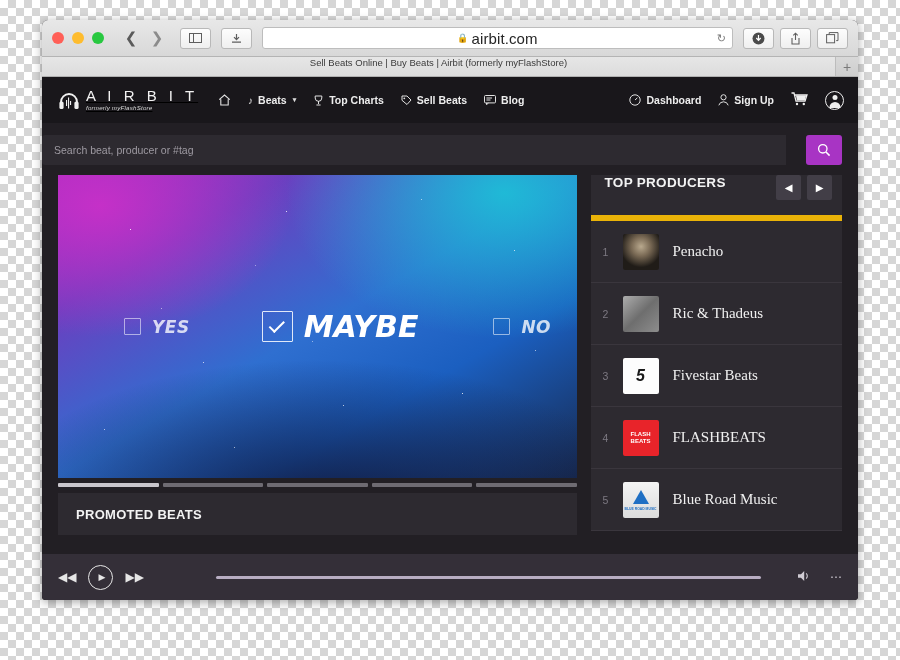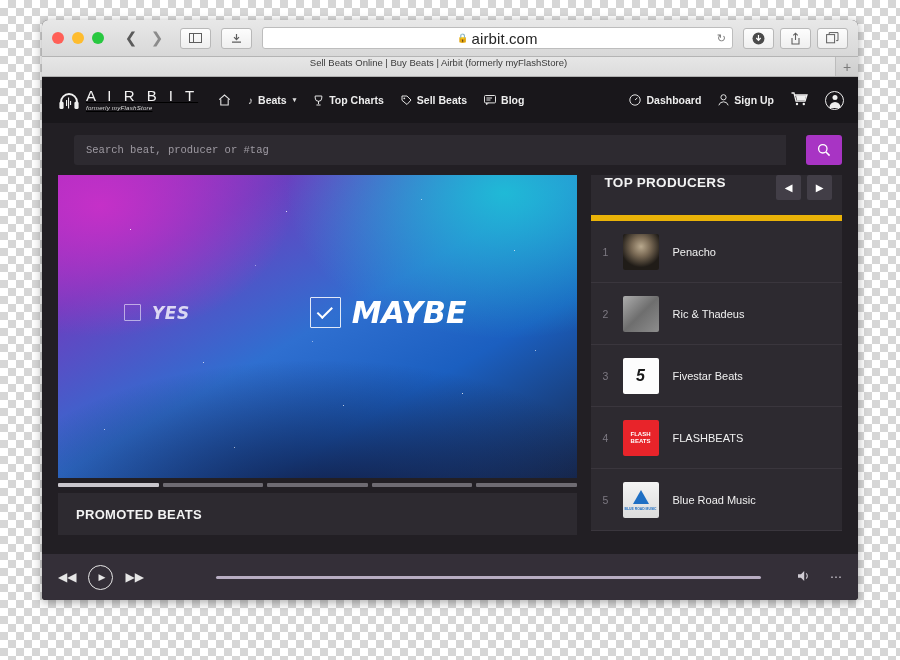--- a/index.html
+++ b/index.html
@@ -138,21 +138,21 @@
     transform: translateX(-50%);
     width: 5px; height: 5px; border-radius: 50%; background: #efefef;
   }
   .avatar-icon::before {
     content: ""; position: absolute; left: 50%; bottom: 0.5px;
     transform: translateX(-50%);
     width: 11px; height: 6px; border-radius: 6px 6px 0 0; background: #efefef;
   }
 
   
-  .searchrow { padding: 12px 16px 10px 32px; display: flex; gap: 16px; font-family: Liberation Mono, monospace; }
+  .searchrow { padding: 12px 16px 10px 0; display: flex; gap: 16px; }
   .searchbox {
     flex: 1; height: 30px;
     background: #2d2a30;
     border-radius: 3px 0 0 3px;
     display: flex; align-items: center;
     padding: 0 12px;
   }
   .searchbox .ph { font-size: 10.5px; color: #9e9aa2; }
   .searchbtn {
     width: 36px; height: 30px;
@@ -187,22 +187,22 @@
       radial-gradient(1px 1px at 34% 90%, rgba(255,255,255,.6) 50%, transparent 51%),
       radial-gradient(1px 1px at 55% 76%, rgba(255,255,255,.7) 50%, transparent 51%),
       radial-gradient(1px 1px at 70% 8%, rgba(255,255,255,.6) 50%, transparent 51%),
       radial-gradient(1px 1px at 20% 44%, rgba(255,255,255,.55) 50%, transparent 51%),
       radial-gradient(1px 1px at 49% 55%, rgba(255,255,255,.5) 50%, transparent 51%),
       radial-gradient(1px 1px at 92% 58%, rgba(255,255,255,.6) 50%, transparent 51%),
       radial-gradient(1px 1px at 5% 33%, rgba(255,255,255,.5) 50%, transparent 51%),
       radial-gradient(1px 1px at 38% 30%, rgba(255,255,255,.45) 50%, transparent 51%);
   }
   .hero-options {
-    position: absolute; left: 0; right: 0; top: 120px;
-    display: flex; align-items: center; gap: 48px;
+    position: absolute; left: 0; right: 0; top: 134px;
+    display: flex; align-items: center;
   }
   .opt { display: flex; align-items: center; gap: 11px; }
   .opt.yes { margin-left: 66px; }
   .opt.maybe { margin-left: 72px; }
   .opt.no { margin-left: 75px; }
   .box {
     width: 17px; height: 17px;
     border: 1.5px solid rgba(255,255,255,.55);
     border-radius: 1px;
   }
@@ -266,21 +266,21 @@
     padding: 0 12px;
     border-bottom: 1px solid #3a363d;
   }
   .prod-rank { width: 20px; font-size: 10.5px; color: #7d7982; }
   .prod-thumb {
     width: 36px; height: 36px; border-radius: 2px;
     margin-right: 14px; flex-shrink: 0;
     display: flex; align-items: center; justify-content: center;
     overflow: hidden; position: relative;
   }
-  .prod-name { font-size: 11px; color: #f0f0f0; }
+  .prod-name { font-size: 15px; color: #f0f0f0; font-family: Liberation Serif, serif; }
   .thumb-penacho { background: radial-gradient(circle at 50% 35%, #b9a98e 0%, #7a6a55 32%, #201c18 70%); }
   .thumb-ric { background: linear-gradient(135deg, #adadad, #6e6e6e 50%, #8d8d8d); }
   .thumb-five { background: #fdfdfd; color: #1a1a1a; font-weight: bold; font-size: 16px; font-style: italic; }
   .thumb-flash { background: #e8242a; color: #fff; font-weight: bold; font-size: 6px; line-height: 1.05; text-align: center; }
   .thumb-blue { background: linear-gradient(#f4f4f4, #dcdcdc); }
   .blue-tri {
     width: 0; height: 0; border-left: 8px solid transparent;
     border-right: 8px solid transparent; border-bottom: 14px solid #1f6fc4;
     margin-top: -6px;
   }

